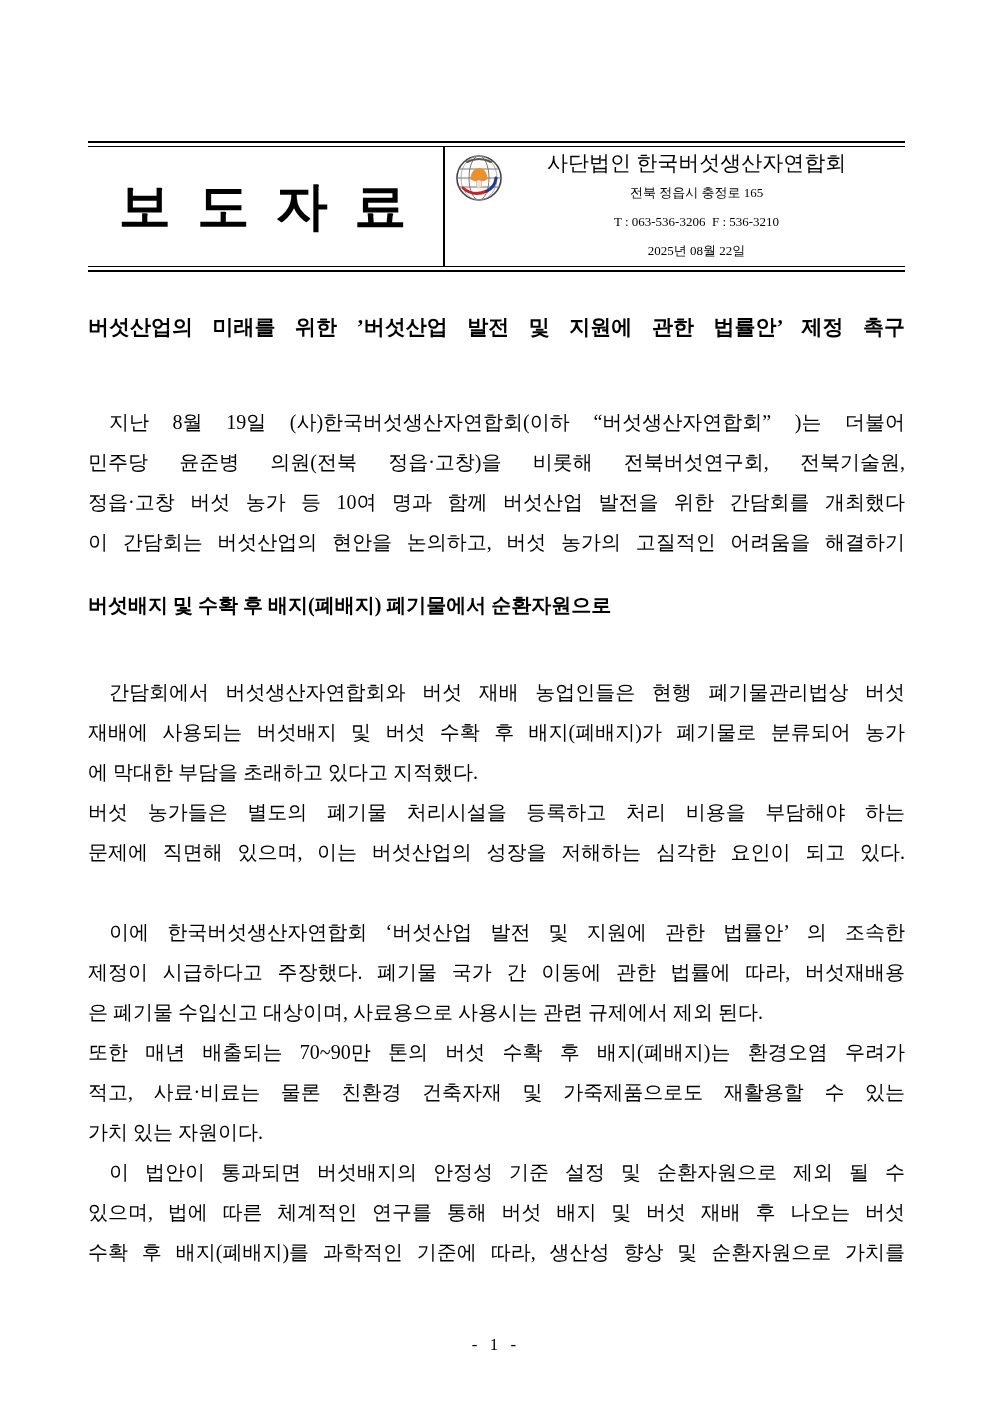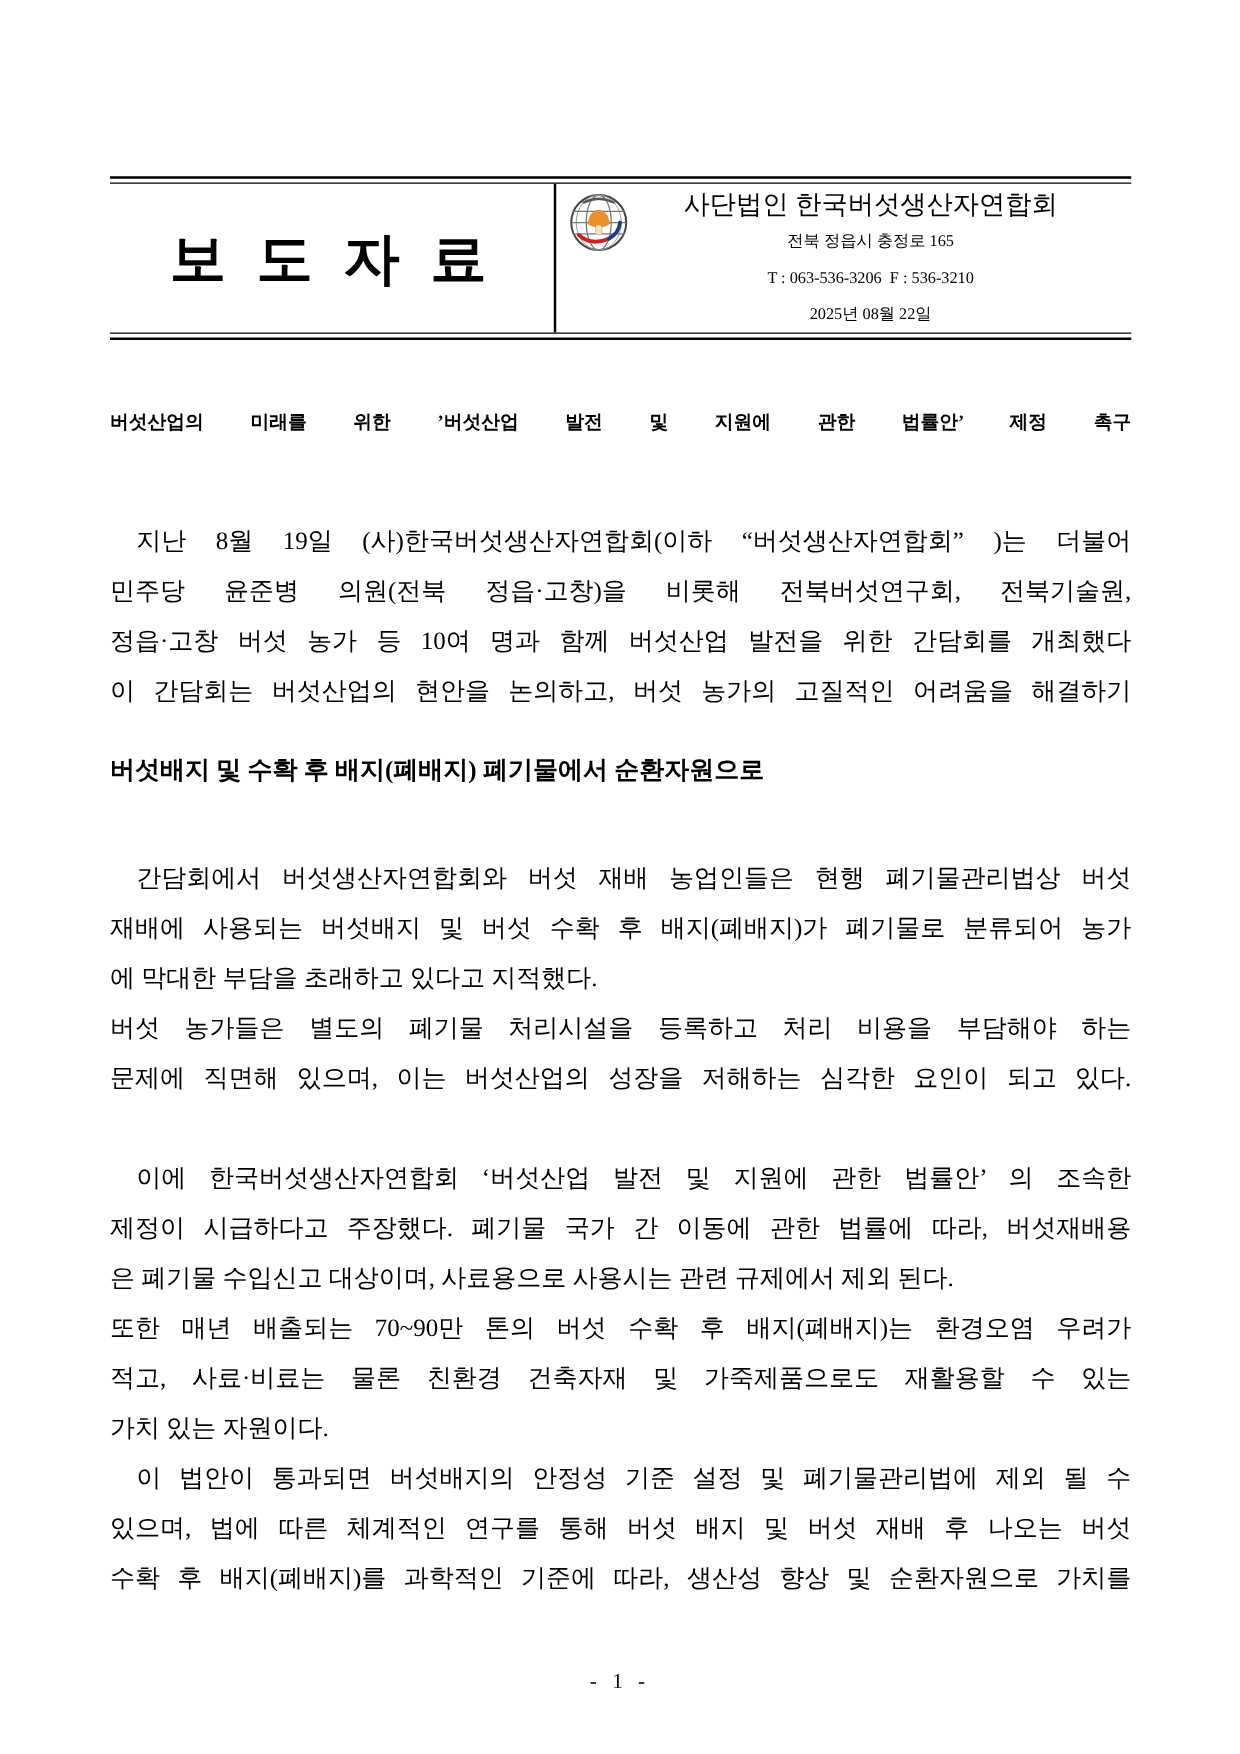--- a/index.html
+++ b/index.html
@@ -11,34 +11,34 @@
   .page { position: absolute; left: 88px; top: 0; width: 817px; }
 
   
   .hbox { margin-top: 141px; }
   .dbl-top { height: 3px; border-top: 2px solid #000; border-bottom: 1px solid #000; }
   .dbl-bottom { height: 3px; border-top: 1px solid #000; border-bottom: 2px solid #000; }
   .hrow { display: flex; height: 119px; }
   .hleft {
     width: 355px; display: flex; align-items: center; justify-content: center;
     font-family: "Liberation Sans", "DejaVu Sans", sans-serif;
-    font-weight: 900; font-size: 45px; letter-spacing: 6px; white-space: pre;
+    font-weight: 900; font-size: 52px; letter-spacing: 6px; white-space: pre;
   }
   .hright {
     flex: 1; border-left: 2px solid #000; position: relative;
     display: flex; flex-direction: column; justify-content: center;
     text-align: center; padding-left: 43px;
   }
   .hright .orgline { line-height: 29px; font-size: 13px; white-space: pre; }
   .hright .orgname { font-size: 21px; }
   .logo { position: absolute; left: 8px; top: 5px; width: 52px; height: 52px; }
 
   
   .doc-title {
-    margin-top: 49px; font-size: 15px; font-weight: bold;
+    margin-top: 38px; font-size: 21px; font-weight: bold;
     text-align: justify; text-align-last: justify; line-height: 34px;
   }
   .blocks { margin-top: 0; }
   .block { font-size: 20px; }
   .line {
     height: 40px; line-height: 40px;
     text-align: justify; text-align-last: justify;
     white-space: nowrap; overflow: visible;
   }
   .line.short { text-align-last: left; }
@@ -115,21 +115,21 @@
         <div class="line indent">이에 한국버섯생산자연합회 ‘버섯산업 발전 및 지원에 관한 법률안’ 의 조속한</div>
         <div class="line">제정이 시급하다고 주장했다. 폐기물 국가 간 이동에 관한 법률에 따라, 버섯재배용</div>
         <div class="line short">은 폐기물 수입신고 대상이며, 사료용으로 사용시는 관련 규제에서 제외 된다.</div>
       </div>
       <div class="block p">
         <div class="line">또한 매년 배출되는 70~90만 톤의 버섯 수확 후 배지(폐배지)는 환경오염 우려가</div>
         <div class="line">적고, 사료·비료는 물론 친환경 건축자재 및 가죽제품으로도 재활용할 수 있는</div>
         <div class="line short">가치 있는 자원이다.</div>
       </div>
       <div class="block p">
-        <div class="line indent">이 법안이 통과되면 버섯배지의 안정성 기준 설정 및 폐기물관리법에 제외 될 수</div>
+        <div class="line indent">이 법안이 통과되면 버섯배지의 안정성 기준 설정 및 순환자원으로 제외 될 수</div>
         <div class="line">있으며, 법에 따른 체계적인 연구를 통해 버섯 배지 및 버섯 재배 후 나오는 버섯</div>
         <div class="line">수확 후 배지(폐배지)를 과학적인 기준에 따라, 생산성 향상 및 순환자원으로 가치를</div>
       </div>
     </div>
 
 </div>
 
 <div class="footer">- 1 -</div>
 
 </body></html>

